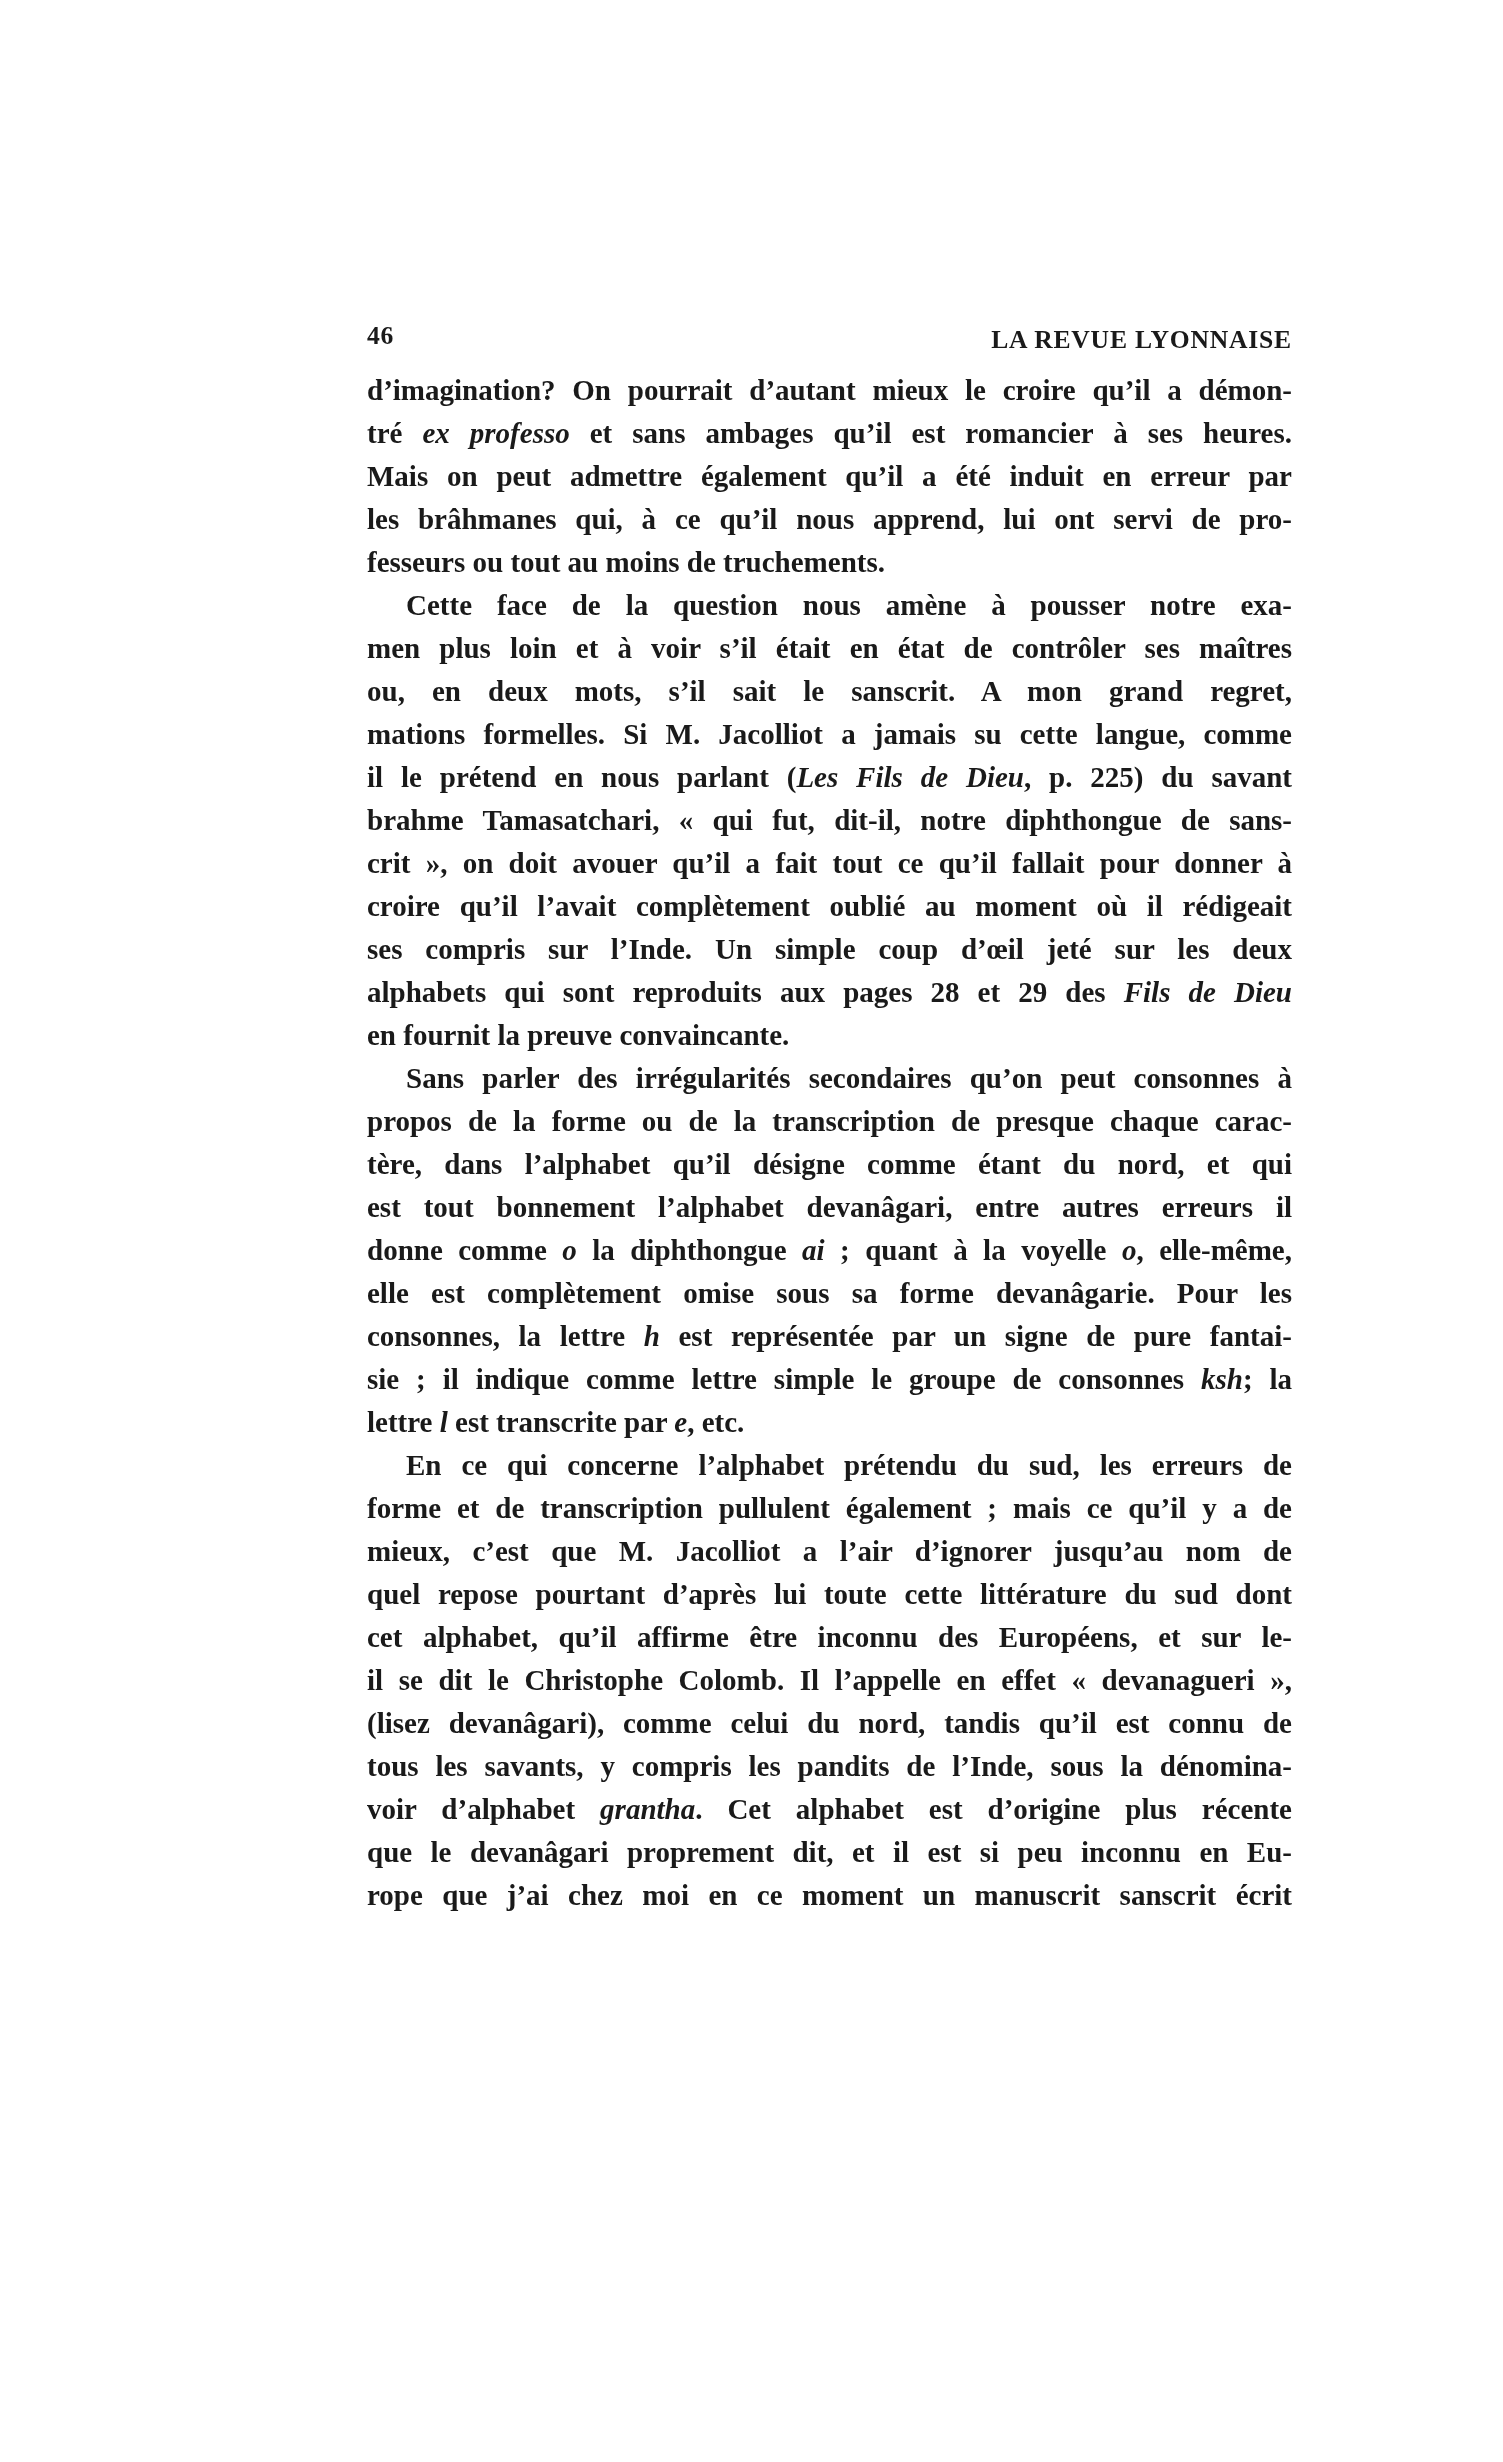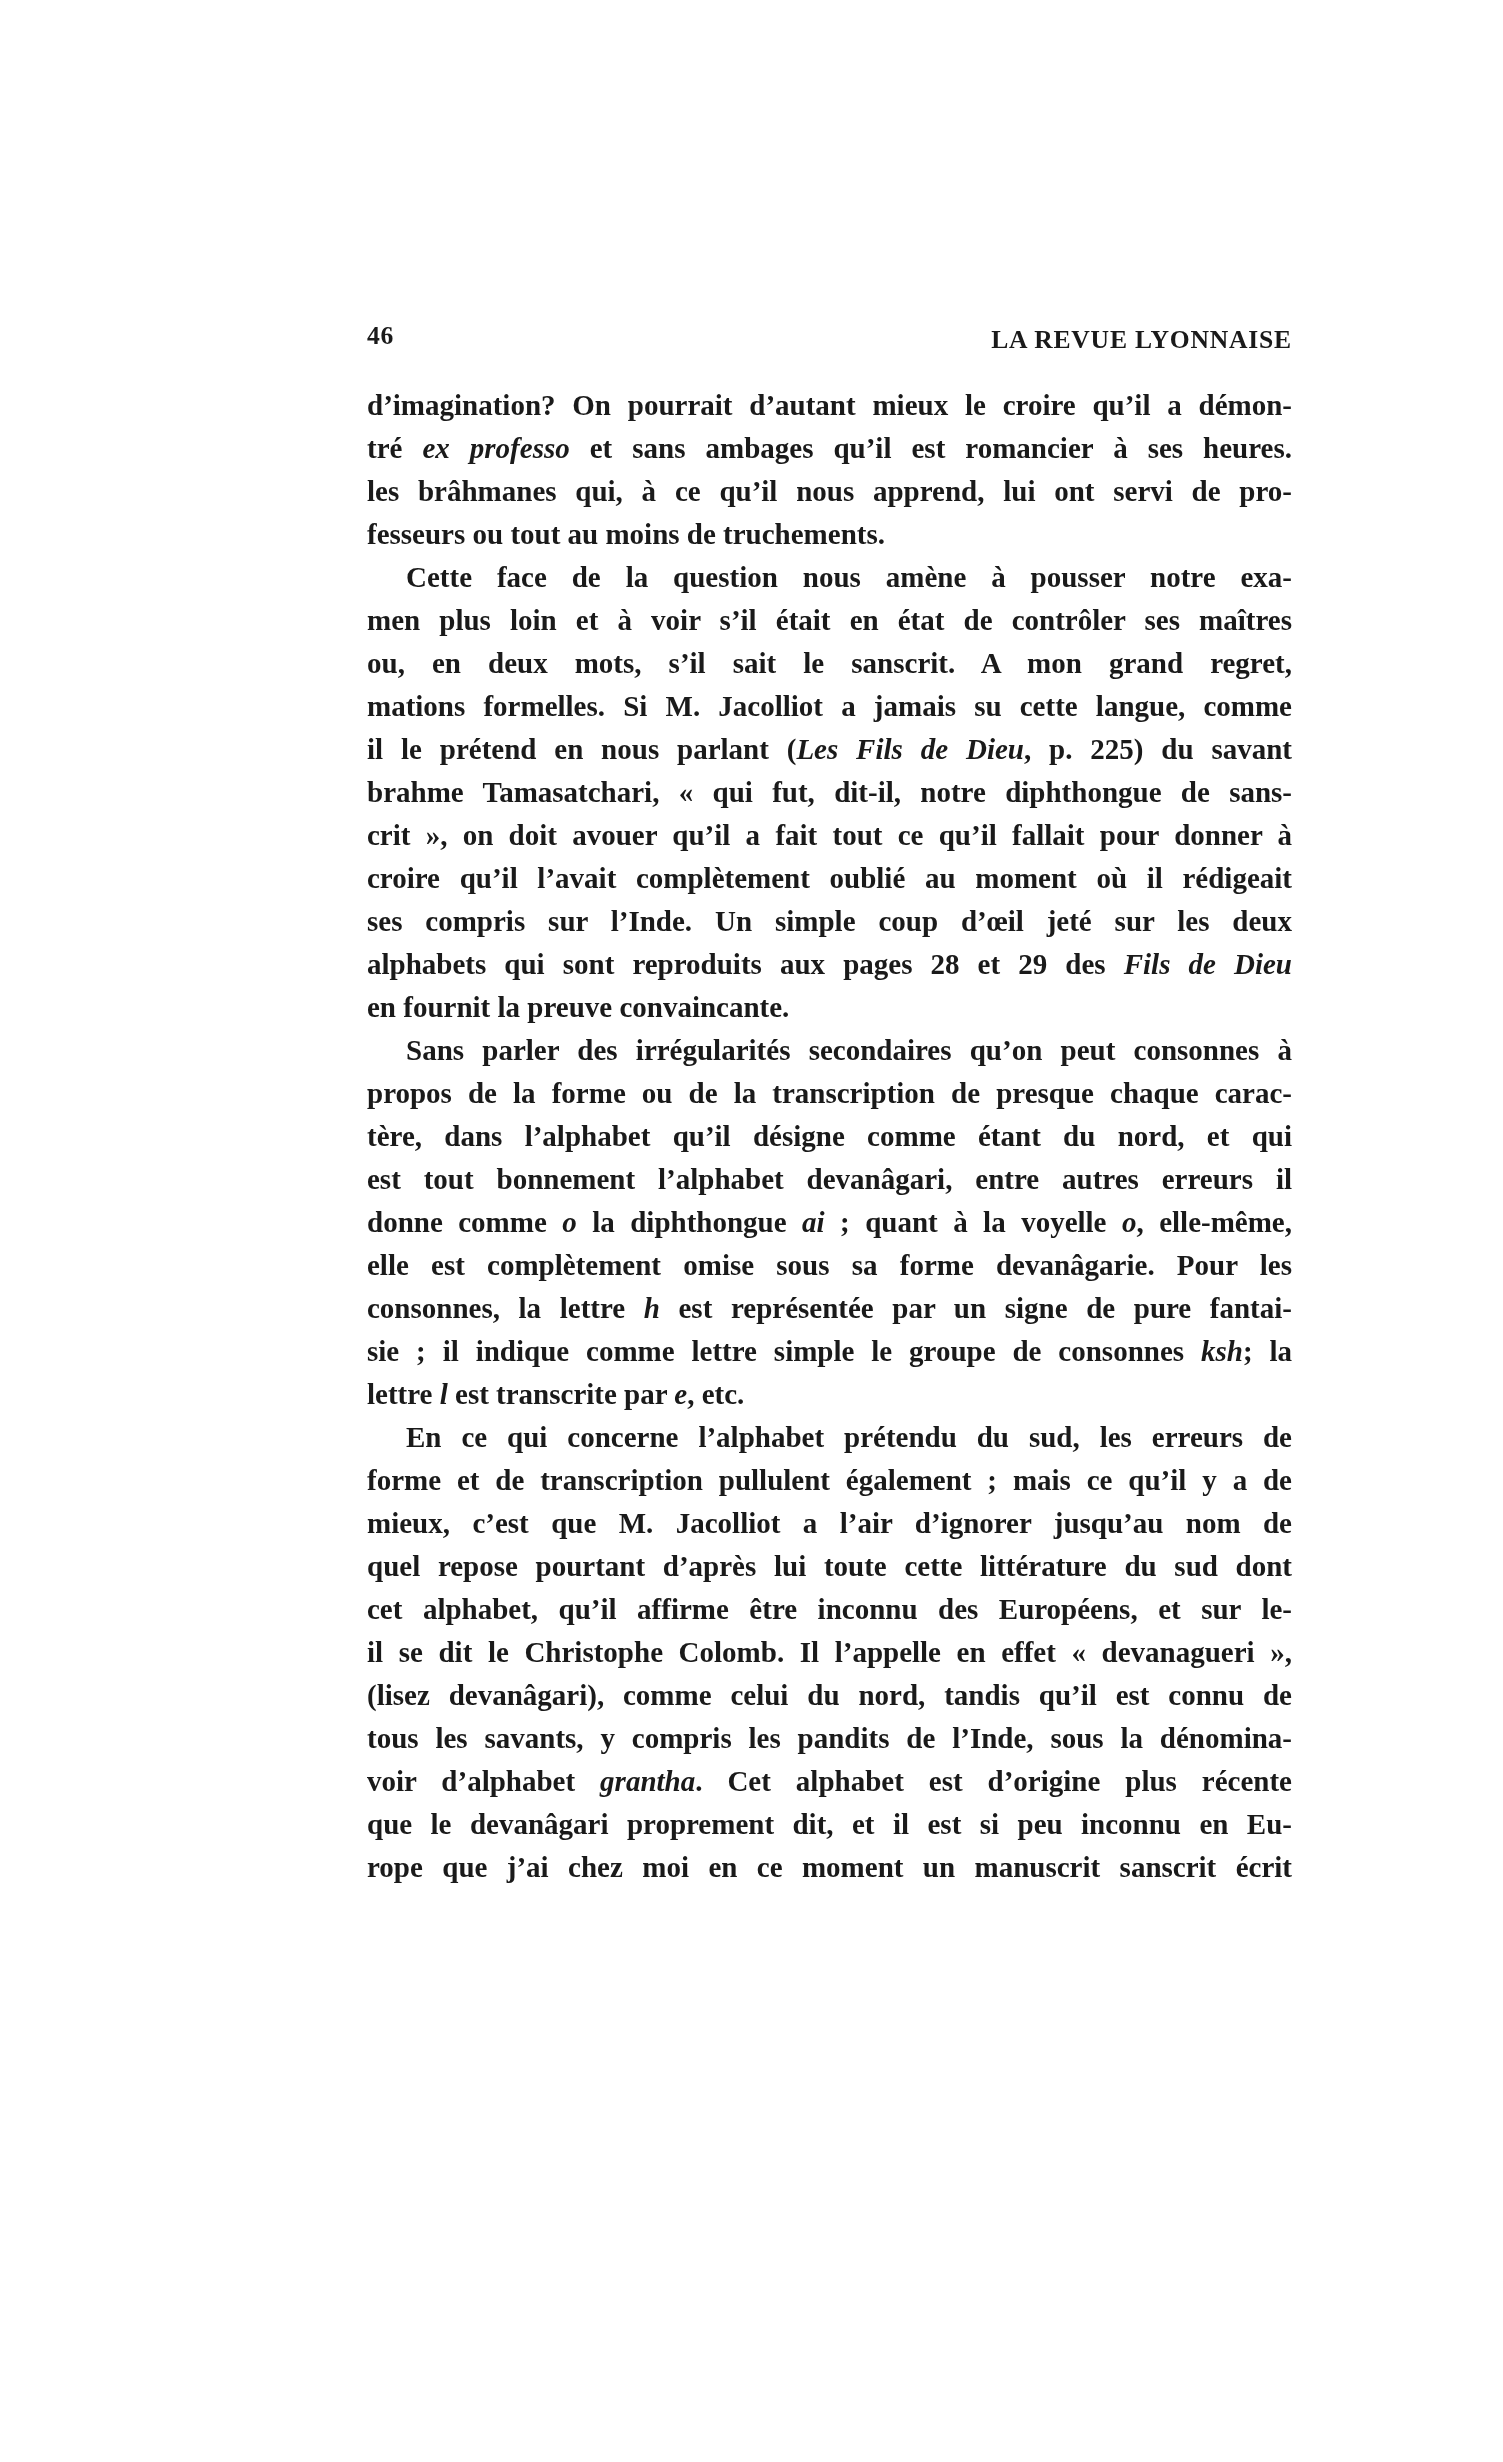--- a/index.html
+++ b/index.html
@@ -2,38 +2,39 @@
 <html style="font-size:12px"><head>
 <meta charset="utf-8">
 <style>
   html, body { margin: 0; padding: 0; background: #ffffff; }
   body { width: 1503px; height: 2462px; position: relative; overflow: hidden; }
   .page { position: absolute; left: 367px; top: 315px; width: 925px; color: #1a1a1a;
           font-family: "Liberation Serif", "DejaVu Serif", serif; font-weight: bold; }
   .header { position: relative; height: 45px; font-size: 25.6px; letter-spacing: 0.8px; }
   .header .pno { position: absolute; left: 0; top: 6px; }
   .header .title { position: absolute; left: 0; right: 0; top: 10px; text-align: right; }
-  .body { margin-top: 24px; }
+  .body { margin-top: 9px; }
   .line { height: 43px; line-height: 43px; font-size: 29px; text-align: justify;
           text-align-last: justify; white-space: nowrap; overflow: visible; }
   .line.last { text-align-last: left; }
   .line.indent { padding-left: 39px; }
 </style>
 </head>
 <body>
 
 <div class="page">
   <div class="header">
     <span class="pno">46</span>
     <span class="title">LA REVUE LYONNAISE</span>
   </div>
   <div class="body" id="body">
       <div>
         <div class="line"><span>d’imagination? On pourrait d’autant mieux le croire qu’il a démon-</span></div>
         <div class="line"><span>tré </span><em>ex professo</em><span> et sans ambages qu’il est romancier à ses heures.</span></div>
+        <div class="line"><span>Mais on peut admettre également qu’il a été induit en erreur par</span></div>
         <div class="line"><span>les brâhmanes qui, à ce qu’il nous apprend, lui ont servi de pro-</span></div>
         <div class="line last"><span>fesseurs ou tout au moins de truchements.</span></div>
       </div>
       <div>
         <div class="line indent"><span>Cette face de la question nous amène à pousser notre exa-</span></div>
         <div class="line"><span>men plus loin et à voir s’il était en état de contrôler ses maîtres</span></div>
         <div class="line"><span>ou, en deux mots, s’il sait le sanscrit. A mon grand regret,</span></div>
         <div class="line"><span>mations formelles. Si M. Jacolliot a jamais su cette langue, comme</span></div>
         <div class="line"><span>il le prétend en nous parlant (</span><em>Les Fils de Dieu</em><span>, p. 225) du savant</span></div>
         <div class="line"><span>brahme Tamasatchari, « qui fut, dit-il, notre diphthongue de sans-</span></div>

